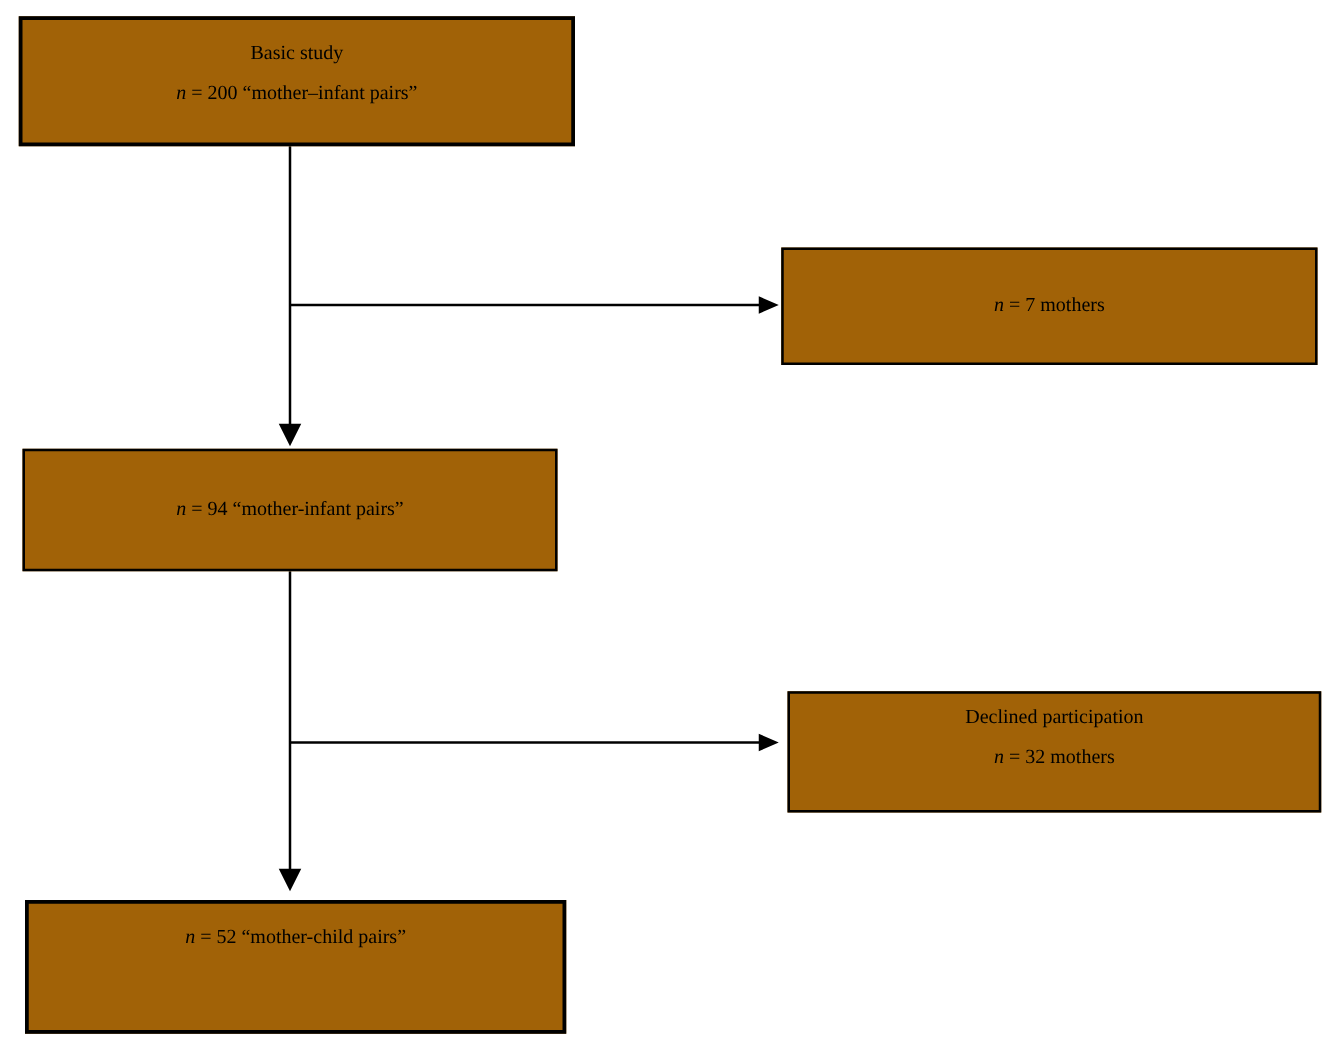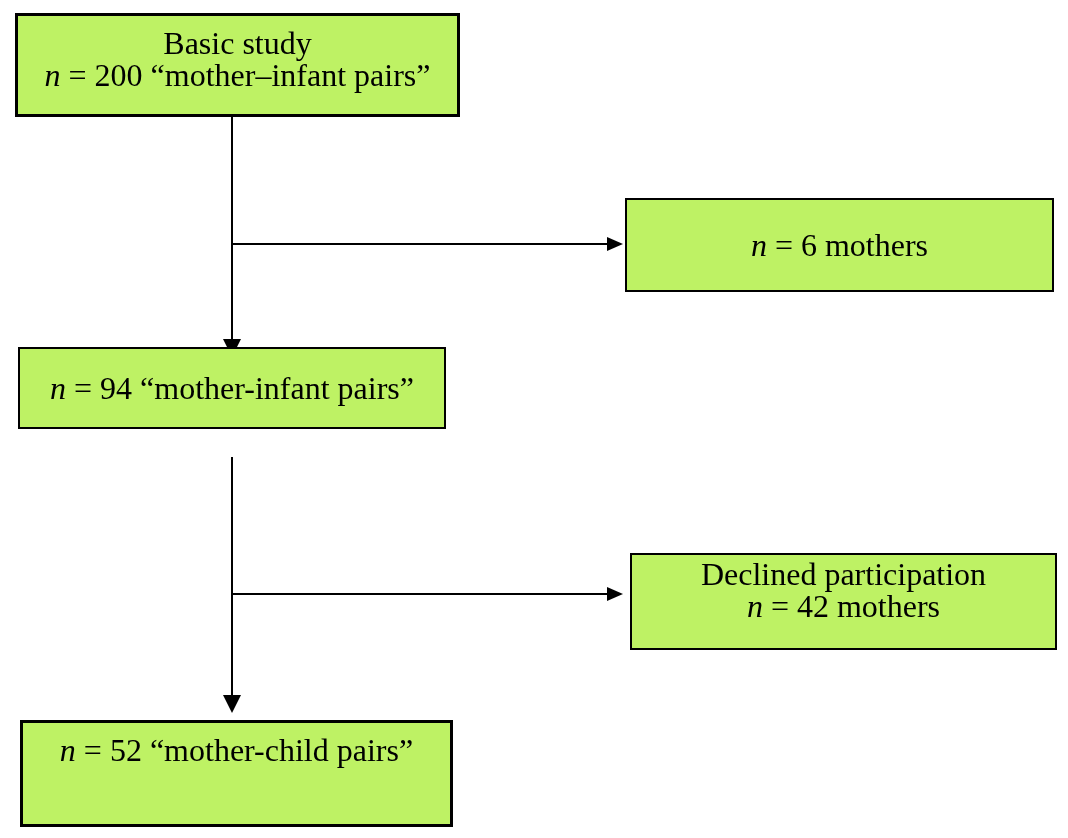--- a/index.html
+++ b/index.html
@@ -19,24 +19,24 @@
   .connectors {
     position: absolute;
     left: 0;
     top: 0;
     width: 1068px;
     height: 838px;
   }
   .fbox {
     position: absolute;
     box-sizing: border-box;
-    background: #bef264;
+    background: #a16207;
     border: 2px solid #000000;
     text-align: center;
-    font-size: 32px;
+    font-size: 16px;
     line-height: 32px;
   }
   .fbox.thick {
     border-width: 3px;
   }
   .top-align {
     padding-top: 11px;
   }
   .center-align {
     display: flex;
@@ -70,29 +70,29 @@
       <polygon points="607,587 607,601 623,594" fill="#000000"></polygon>
     </g>
   </svg>
 
   <div class="fbox thick top-align" style="left:15px; top:13px; width:445px; height:104px;">
     <div>Basic study</div>
     <div><i class="nvar">n</i><span> = 200 “mother–infant pairs”</span></div>
   </div>
 
   <div class="fbox center-align" style="left:625px; top:198px; width:429px; height:94px;">
-    <div><i class="nvar">n</i><span> = 6 mothers</span></div>
+    <div><i class="nvar">n</i><span> = 7 mothers</span></div>
   </div>
 
-  <div class="fbox center-align" style="left:18px; top:347px; width:428px; height:82px;">
+  <div class="fbox center-align" style="left:18px; top:359px; width:428px; height:98px;">
     <div><i class="nvar">n</i><span> = 94 “mother-infant pairs”</span></div>
   </div>
 
   <div class="fbox center-align" style="left:630px; top:553px; width:427px; height:97px; padding-bottom:24px;">
     <div>Declined participation</div>
-    <div><i class="nvar">n</i><span> = 42 mothers</span></div>
+    <div><i class="nvar">n</i><span> = 32 mothers</span></div>
   </div>
 
   <div class="fbox thick top-align" style="left:20px; top:720px; width:433px; height:107px;">
     <div><i class="nvar">n</i><span> = 52 “mother-child pairs”</span></div>
   </div>
 
 </div>
 
 </body></html>

